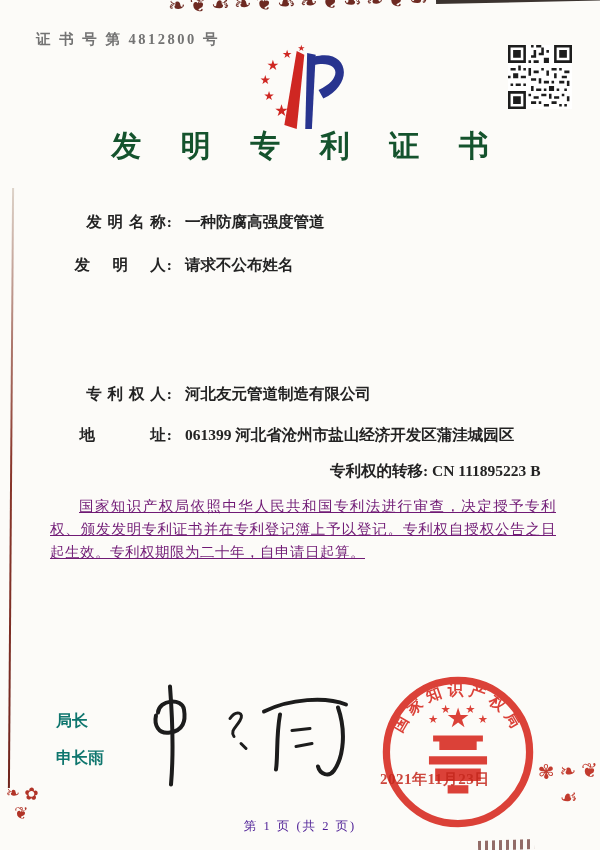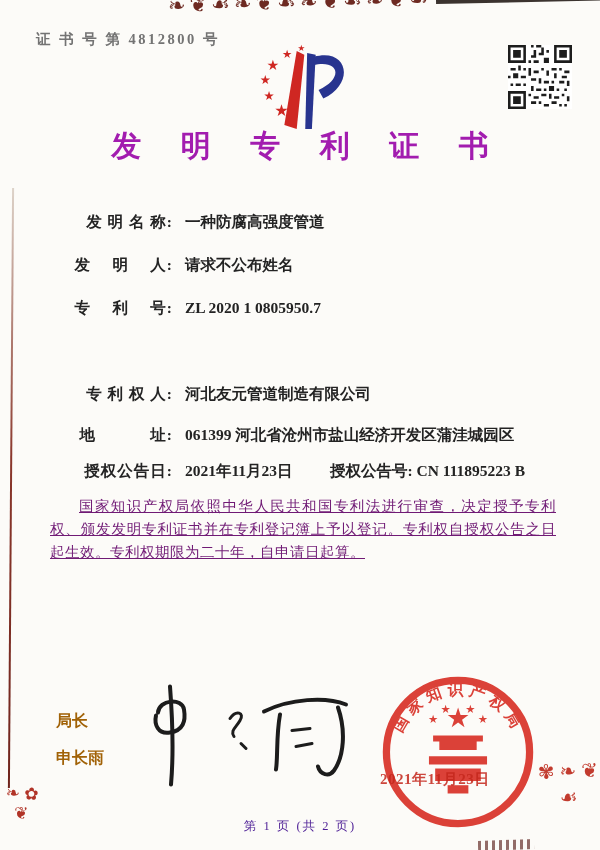--- a/index.html
+++ b/index.html
@@ -20,32 +20,32 @@
   .ornament-br{position:absolute;left:538px;top:758px;width:62px;height:92px;overflow:hidden;
     color:#c23b2e;font-size:20px;line-height:1.3;text-align:center;transform:rotate(-2deg);}
   .bottom-ticks{position:absolute;left:478px;top:840px;width:56px;height:10px;opacity:.65;
     background:repeating-linear-gradient(90deg,#5a1f1a 0 3px,transparent 3px 7px);transform:rotate(-2deg);}
   
   .cert-no{position:absolute;left:36px;top:30px;font-size:14.5px;font-weight:600;
     letter-spacing:2.5px;color:#737373;}
   .logo{position:absolute;left:253px;top:40px;width:95px;height:98px;}
   .qr{position:absolute;left:508px;top:45px;width:64px;height:64px;}
   .title{position:absolute;left:0;top:126px;width:100%;text-align:center;
-    font-size:30px;font-weight:700;letter-spacing:16px;padding-left:16px;box-sizing:border-box;color:#a21caf;}
+    font-size:30px;font-weight:700;letter-spacing:16px;padding-left:16px;box-sizing:border-box;color:#14532d;}
   
   .row{position:absolute;left:55px;font-size:15.5px;font-weight:600;white-space:nowrap;text-align:right;}
   .row .lab{display:inline-block;min-width:118px;letter-spacing:1px;}
   .row .val{margin-left:8px;}
   .row2{position:absolute;left:330px;font-size:15.5px;font-weight:600;white-space:nowrap;}
   
   .body-text{position:absolute;left:50px;top:495px;width:506px;font-size:14.5px;
     line-height:1.58;letter-spacing:.5px;color:#701a75;text-align:justify;text-decoration:underline;}
   .body-text p{margin:0;text-indent:2em;}
   
-  .signer{position:absolute;left:56px;top:703px;font-size:16px;font-weight:600;line-height:2.3;color:#a16207;}
+  .signer{position:absolute;left:56px;top:703px;font-size:16px;font-weight:600;line-height:2.3;color:#0f766e;}
   .sig-svg{position:absolute;left:130px;top:678px;width:230px;height:115px;}
   
   .seal{position:absolute;left:375px;top:672px;width:166px;height:160px;opacity:.93;}
   .seal-date{position:absolute;left:380px;top:770px;width:180px;font-size:15px;font-weight:700;
     color:#c4271c;letter-spacing:.5px;opacity:.85;filter:blur(.3px);white-space:nowrap;}
   
   .footer{position:absolute;left:0;top:818px;width:100%;text-align:center;
     font-size:12.5px;letter-spacing:2px;color:#4c1d95;}
 </style>
 </head>
@@ -87,38 +87,30 @@
   <div class="title">发 明 专 利 证 书</div>
 
   <div class="row" style="top:212px">
     <span class="lab">发 明 名 称:</span>
     <span class="val">一种防腐高强度管道</span>
   </div>
   <div class="row" style="top:255px">
     <span class="lab">发　 明 　人:</span>
     <span class="val">请求不公布姓名</span>
   </div>
-  <div class="row" style="top:298px">
-    <span class="lab">专 　利　 号:</span>
-    <span class="val">ZL 2020 1 0805950.7</span>
-  </div>
   <div class="row" style="top:384px">
     <span class="lab">专 利 权 人:</span>
     <span class="val">河北友元管道制造有限公司</span>
   </div>
   <div class="row" style="top:425px">
     <span class="lab">地　 　　址:</span>
     <span class="val">061399 河北省沧州市盐山经济开发区蒲洼城园区</span>
   </div>
-  <div class="row" style="top:461px">
-    <span class="lab">授权公告日:</span>
-    <span class="val">2021年11月23日</span>
-  </div>
   <div class="row2" style="top:461px">
-    <span class="lab">授权公告号:</span>
+    <span class="lab">专利权的转移:</span>
     <span class="val">CN 111895223 B</span>
   </div>
 
   <div class="body-text">
     <p>国家知识产权局依照中华人民共和国专利法进行审查，决定授予专利权、颁发发明专利证书并在专利登记簿上予以登记。专利权自授权公告之日起生效。专利权期限为二十年，自申请日起算。</p>
   </div>
 
   <div class="signer">
     <div>局长</div>
     <div>申长雨</div>

